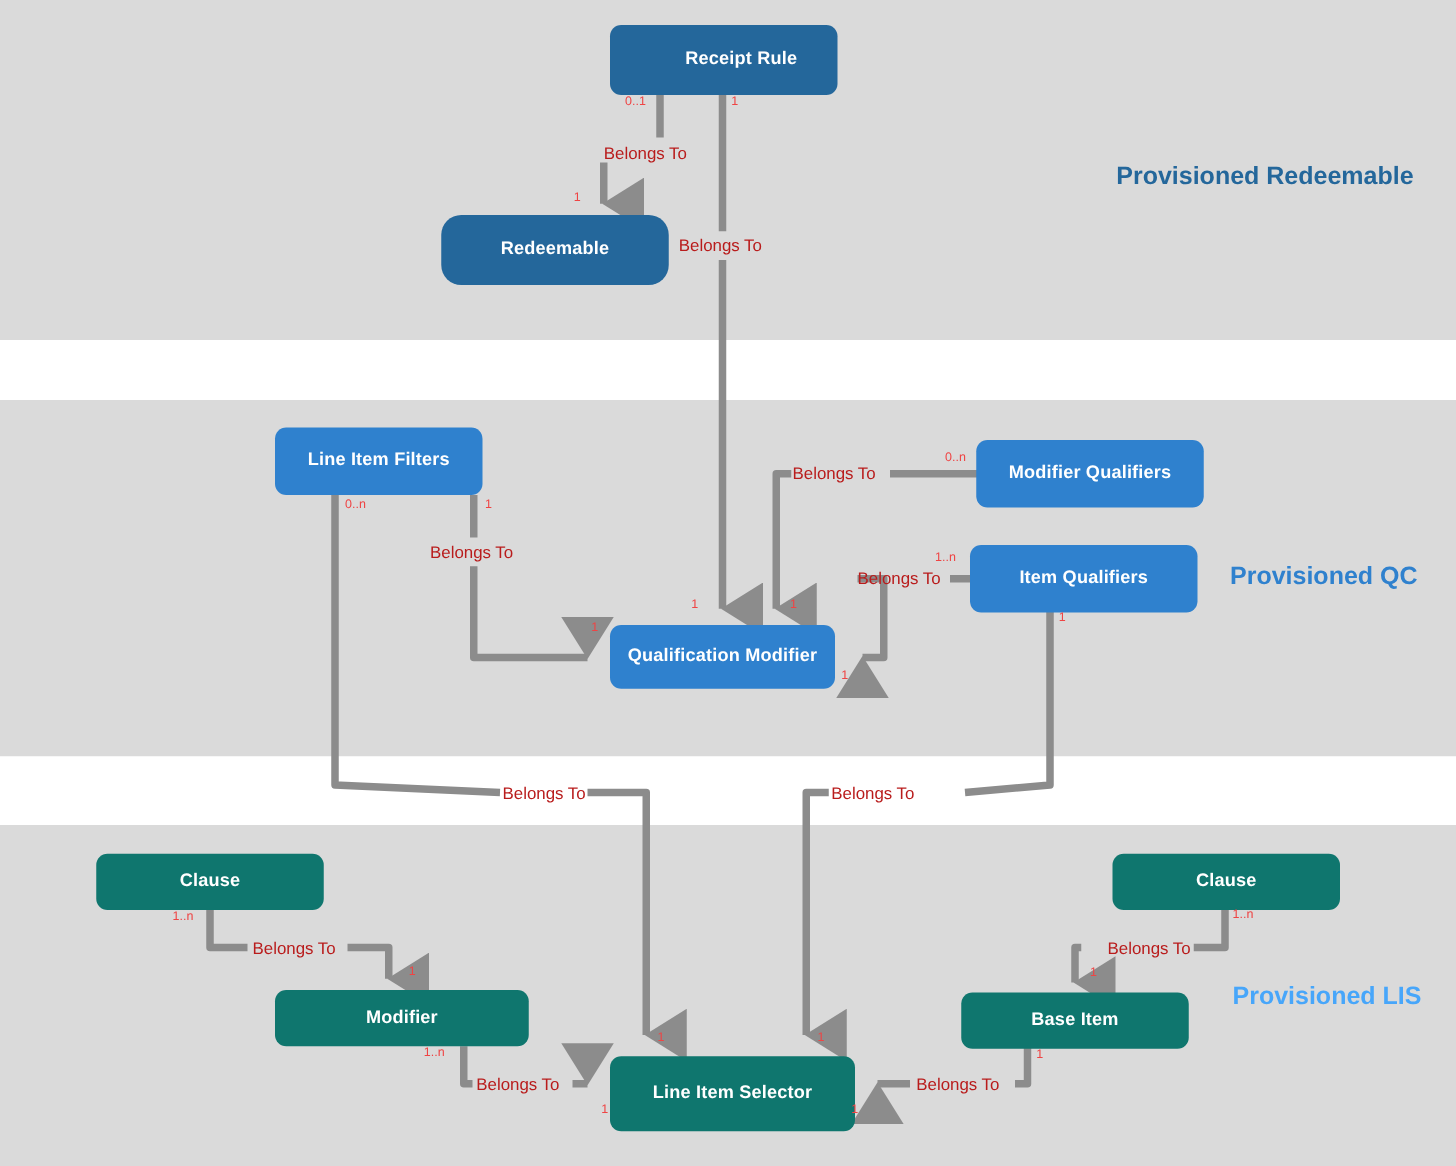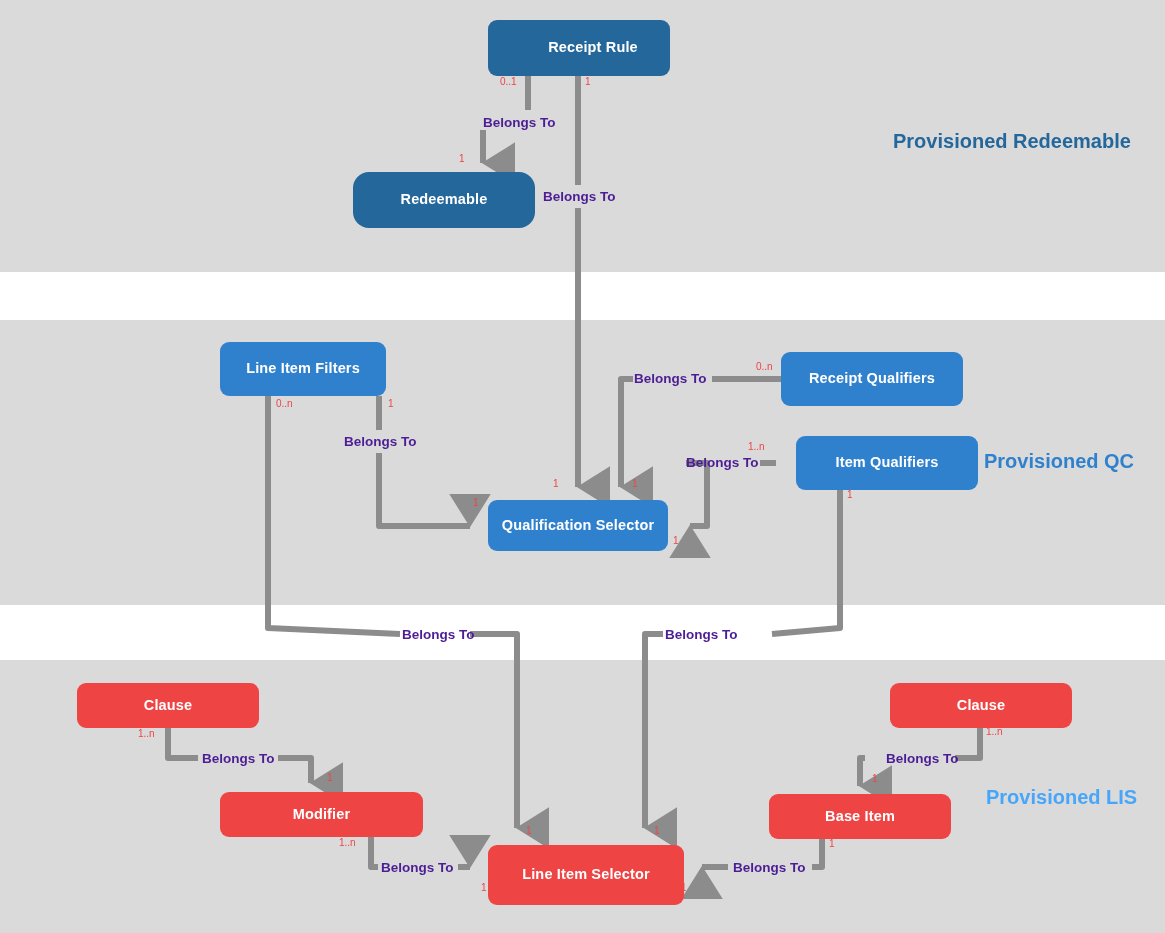--- a/index.html
+++ b/index.html
@@ -38,36 +38,36 @@
     color: #ffffff;
     font-weight: bold;
     font-size: 14.5px;
     letter-spacing: 0.15px;
     text-align: center;
     line-height: 1.1;
     user-select: none;
   }
   .node.dark   { background: #24679b; }
   .node.mid    { background: #2f81ce; }
-  .node.light  { background: #ef4444; }
+  .node.light  { background: #0f766e; }
 
   .zone-label {
     position: absolute;
     font-weight: bold;
     font-size: 20px;
     white-space: nowrap;
     user-select: none;
   }
   .edge-text {
     position: absolute;
     font-size: 13.5px;
-    color: #4c1d95;
+    color: #b91c1c;
     white-space: nowrap;
     user-select: none;
-    font-weight: bold;
+    font-weight: normal;
   }
   .mult {
     position: absolute;
     font-size: 10px;
     color: #ef4444;
     white-space: nowrap;
     user-select: none;
     font-weight: normal;
   }
 </style>
@@ -133,25 +133,25 @@
   <div class="zone-label" style="left:893px; top:130px; color:#24679b;">Provisioned Redeemable</div>
   <div class="zone-label" style="left:984px; top:450px; color:#2f81ce;">Provisioned QC</div>
   <div class="zone-label" style="left:986px; top:786px; color:#47a6fa;text-align:right;">Provisioned LIS</div>
 
   <div class="node dark" style="left:488px; top:20px; width:182px; height:56px;padding-left:28px;">Receipt Rule</div>
 
   <div class="node dark" style="left:353px; top:172px; width:182px; height:56px;border-radius:16px;">Redeemable</div>
 
   <div class="node mid" style="left:220px; top:342px; width:166px; height:54px;">Line Item Filters</div>
 
-  <div class="node mid" style="left:781px; top:352px; width:182px; height:54px;">Receipt Qualifiers</div>
-
-  <div class="node mid" style="left:776px; top:436px; width:182px; height:54px;margin-left:20px;">Item Qualifiers</div>
-
-  <div class="node mid" style="left:488px; top:500px; width:180px; height:51px;">Qualification Selector</div>
+  <div class="node mid" style="left:781px; top:352px; width:182px; height:54px;">Modifier Qualifiers</div>
+
+  <div class="node mid" style="left:776px; top:436px; width:182px; height:54px;">Item Qualifiers</div>
+
+  <div class="node mid" style="left:488px; top:500px; width:180px; height:51px;">Qualification Modifier</div>
 
   <div class="node light" style="left:77px; top:683px; width:182px; height:45px;">Clause</div>
 
   <div class="node light" style="left:220px; top:792px; width:203px; height:45px;">Modifier</div>
 
   <div class="node light" style="left:890px; top:683px; width:182px; height:45px;">Clause</div>
 
   <div class="node light" style="left:769px; top:794px; width:182px; height:45px;text-align:center;">Base Item</div>
 
   <div class="node light" style="left:488px; top:845px; width:196px; height:60px;">Line Item Selector</div>

